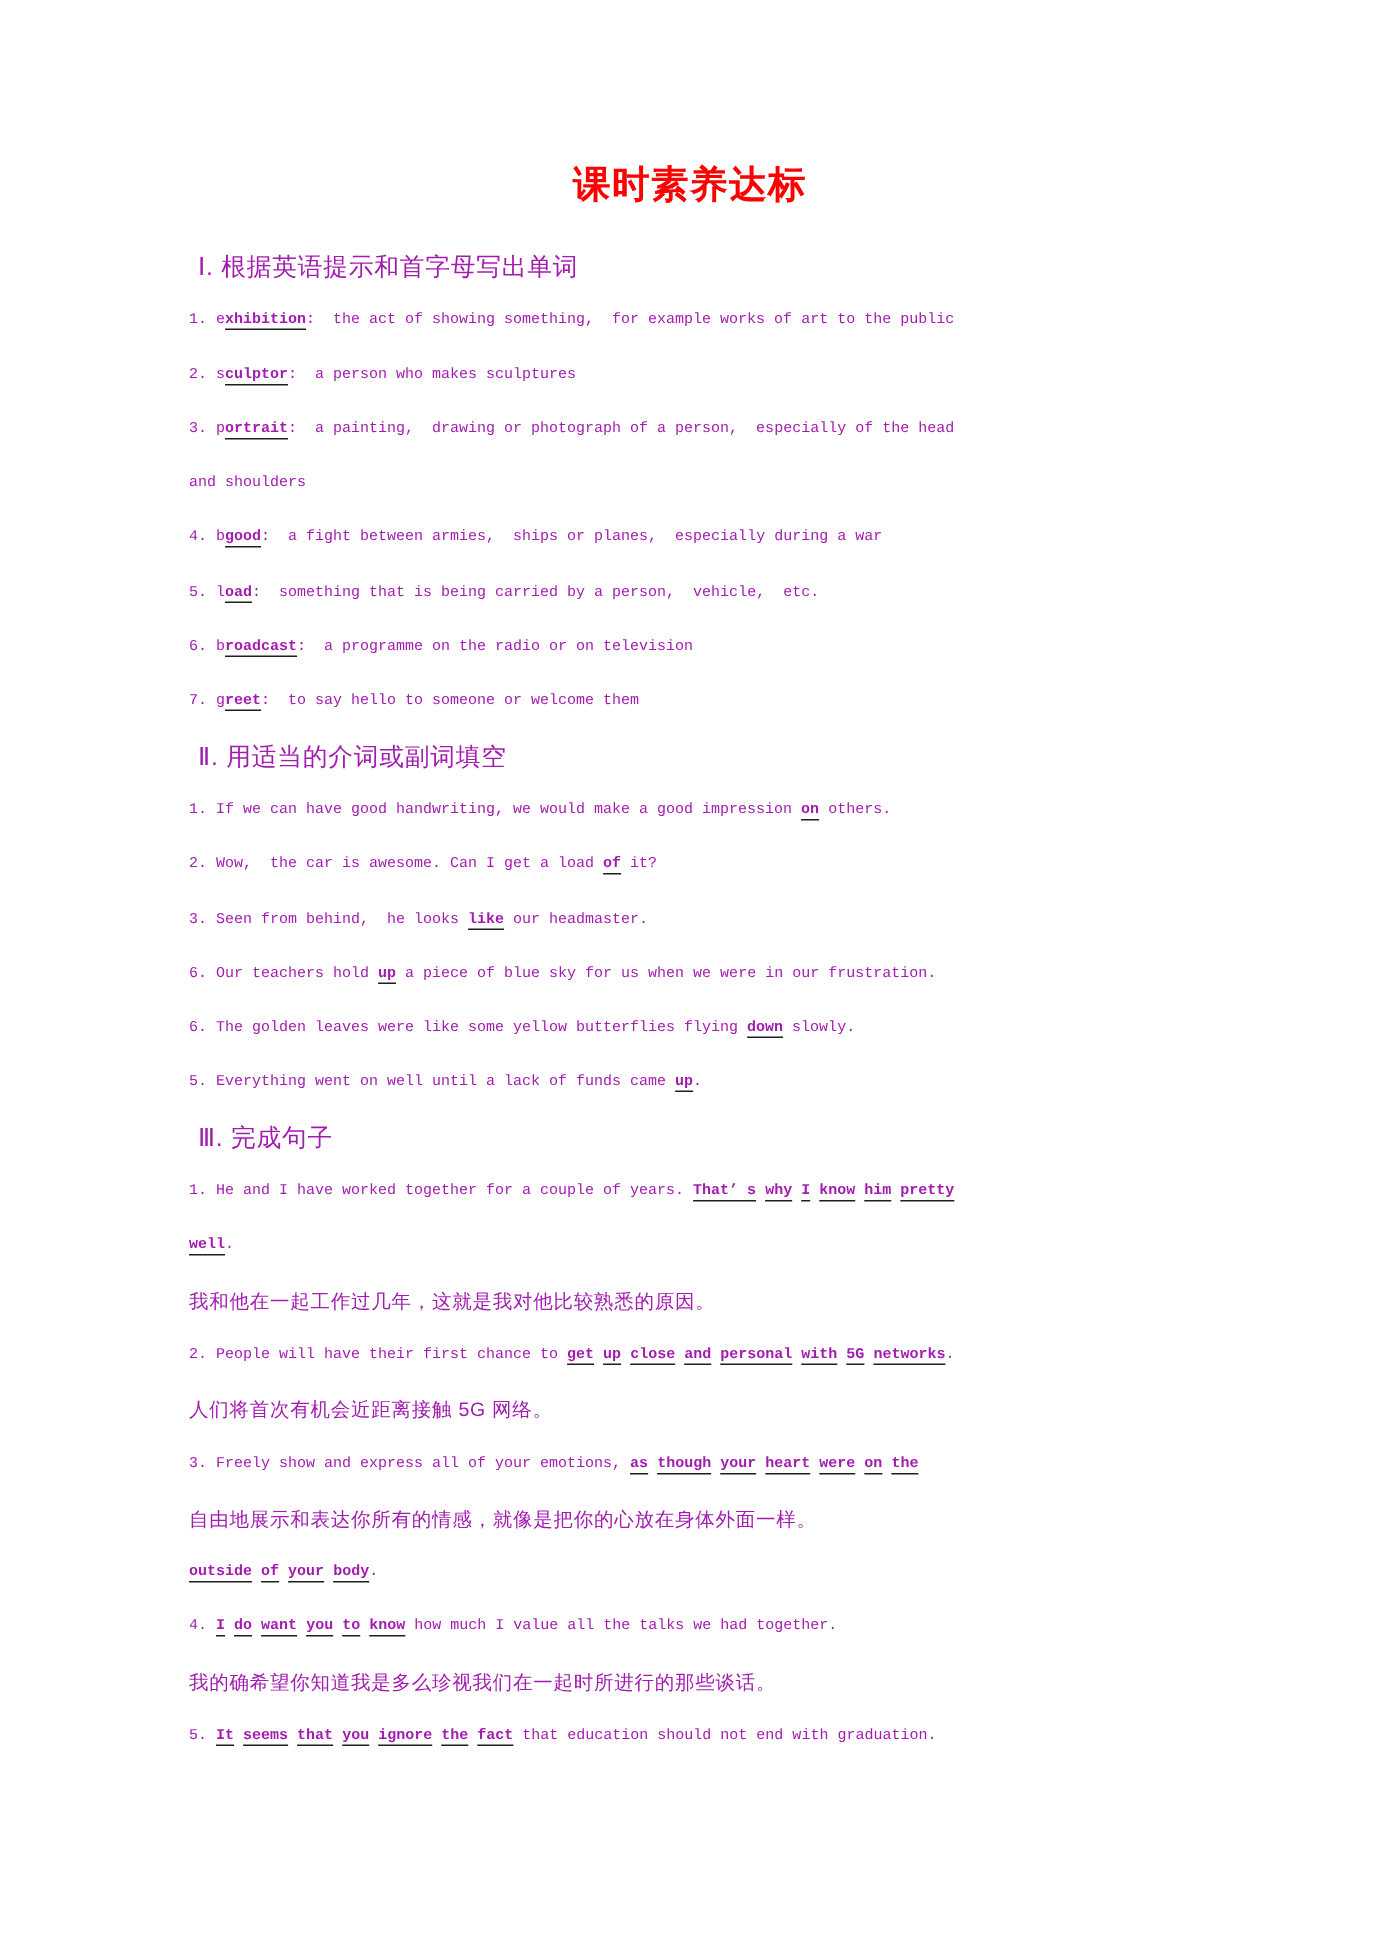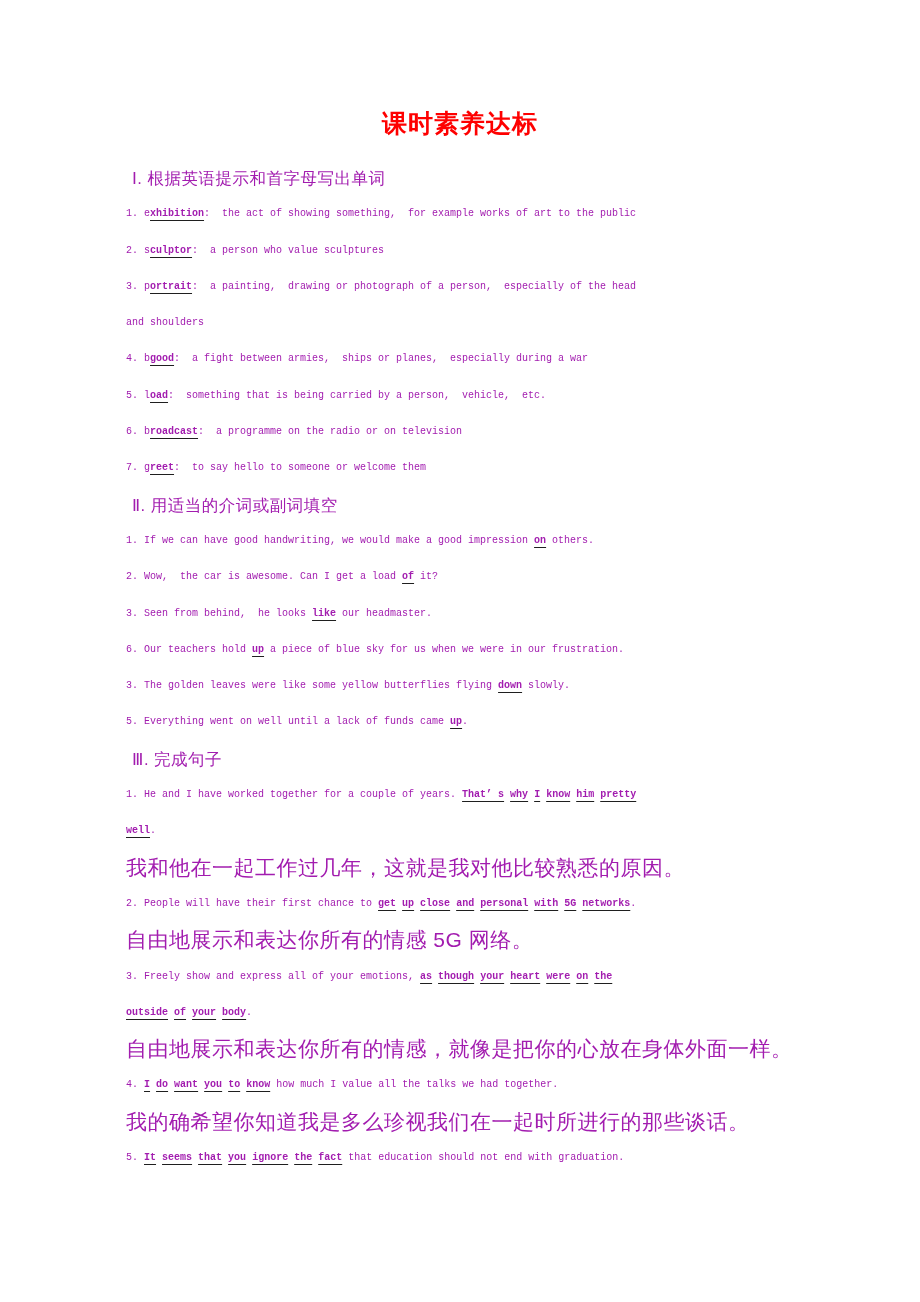--- a/index.html
+++ b/index.html
@@ -32,21 +32,21 @@
     height: 36.3px;
     line-height: 36.3px;
     color: #a21caf;
   }
   .line.en {
     font-family: "Liberation Mono", "DejaVu Sans Mono", monospace;
     font-size: 10px;
   }
   .line.zh {
     font-family: "Liberation Sans", "DejaVu Sans", sans-serif;
-    font-size: 21px;
+    font-size: 13px;
     letter-spacing: 0.5px;
   }
   .line.header {
     font-family: "Liberation Sans", "DejaVu Sans", sans-serif;
     font-size: 16.5px;
     letter-spacing: 0.5px;
     padding-left: 6px;
   }
   .seg { font: inherit; }
   .ans {
@@ -58,40 +58,40 @@
   }
 </style>
 </head>
 <body>
 
 <div class="page">
   <div class="doc-title">课时素养达标</div>
   <div>
       <div class="line header"><span class="seg">Ⅰ. 根据英语提示和首字母写出单词</span></div>
       <div class="line en"><span class="seg">1. e</span><span class="seg ans">xhibition</span><span class="seg">:  the act of showing something,  for example works of art to the public</span></div>
-      <div class="line en"><span class="seg">2. s</span><span class="seg ans">culptor</span><span class="seg">:  a person who value sculptures</span></div>
+      <div class="line en"><span class="seg">2. s</span><span class="seg ans">culptor</span><span class="seg">:  a person who makes sculptures</span></div>
       <div class="line en"><span class="seg">3. p</span><span class="seg ans">ortrait</span><span class="seg">:  a painting,  drawing or photograph of a person,  especially of the head</span></div>
       <div class="line en"><span class="seg">and shoulders</span></div>
       <div class="line en"><span class="seg">4. b</span><span class="seg ans">good</span><span class="seg">:  a fight between armies,  ships or planes,  especially during a war</span></div>
       <div class="line en"><span class="seg">5. l</span><span class="seg ans">oad</span><span class="seg">:  something that is being carried by a person,  vehicle,  etc.</span></div>
       <div class="line en"><span class="seg">6. b</span><span class="seg ans">roadcast</span><span class="seg">:  a programme on the radio or on television</span></div>
       <div class="line en"><span class="seg">7. g</span><span class="seg ans">reet</span><span class="seg">:  to say hello to someone or welcome them</span></div>
       <div class="line header"><span class="seg">Ⅱ. 用适当的介词或副词填空</span></div>
       <div class="line en"><span class="seg">1. If we can have good handwriting, we would make a good impression </span><span class="seg ans">on</span><span class="seg"> others.</span></div>
       <div class="line en"><span class="seg">2. Wow,  the car is awesome. Can I get a load </span><span class="seg ans">of</span><span class="seg"> it?</span></div>
       <div class="line en"><span class="seg">3. Seen from behind,  he looks </span><span class="seg ans">like</span><span class="seg"> our headmaster.</span></div>
       <div class="line en"><span class="seg">6. Our teachers hold </span><span class="seg ans">up</span><span class="seg"> a piece of blue sky for us when we were in our frustration.</span></div>
-      <div class="line en"><span class="seg">3. The golden leaves were like some yellow butterflies flying </span><span class="seg ans">down</span><span class="seg"> slowly.</span></div>
+      <div class="line en"><span class="seg">6. The golden leaves were like some yellow butterflies flying </span><span class="seg ans">down</span><span class="seg"> slowly.</span></div>
       <div class="line en"><span class="seg">5. Everything went on well until a lack of funds came </span><span class="seg ans">up</span><span class="seg">.</span></div>
       <div class="line header"><span class="seg">Ⅲ. 完成句子</span></div>
       <div class="line en"><span class="seg">1. He and I have worked together for a couple of years. </span><span class="seg ans">That’ s</span><span class="seg"> </span><span class="seg ans">why</span><span class="seg"> </span><span class="seg ans">I</span><span class="seg"> </span><span class="seg ans">know</span><span class="seg"> </span><span class="seg ans">him</span><span class="seg"> </span><span class="seg ans">pretty</span></div>
       <div class="line en"><span class="seg ans">well</span><span class="seg">.</span></div>
       <div class="line zh"><span class="seg">我和他在一起工作过几年，这就是我对他比较熟悉的原因。</span></div>
       <div class="line en"><span class="seg">2. People will have their first chance to </span><span class="seg ans">get</span><span class="seg"> </span><span class="seg ans">up</span><span class="seg"> </span><span class="seg ans">close</span><span class="seg"> </span><span class="seg ans">and</span><span class="seg"> </span><span class="seg ans">personal</span><span class="seg"> </span><span class="seg ans">with</span><span class="seg"> </span><span class="seg ans">5G</span><span class="seg"> </span><span class="seg ans">networks</span><span class="seg">.</span></div>
-      <div class="line zh"><span class="seg">自由地展示和表达你所有的情感 5G 网络。</span></div>
+      <div class="line zh"><span class="seg">人们将首次有机会近距离接触 5G 网络。</span></div>
       <div class="line en"><span class="seg">3. Freely show and express all of your emotions, </span><span class="seg ans">as</span><span class="seg"> </span><span class="seg ans">though</span><span class="seg"> </span><span class="seg ans">your</span><span class="seg"> </span><span class="seg ans">heart</span><span class="seg"> </span><span class="seg ans">were</span><span class="seg"> </span><span class="seg ans">on</span><span class="seg"> </span><span class="seg ans">the</span></div>
+      <div class="line zh"><span class="seg">自由地展示和表达你所有的情感，就像是把你的心放在身体外面一样。</span></div>
       <div class="line en"><span class="seg ans">outside</span><span class="seg"> </span><span class="seg ans">of</span><span class="seg"> </span><span class="seg ans">your</span><span class="seg"> </span><span class="seg ans">body</span><span class="seg">.</span></div>
-      <div class="line zh"><span class="seg">自由地展示和表达你所有的情感，就像是把你的心放在身体外面一样。</span></div>
       <div class="line en"><span class="seg">4. </span><span class="seg ans">I</span><span class="seg"> </span><span class="seg ans">do</span><span class="seg"> </span><span class="seg ans">want</span><span class="seg"> </span><span class="seg ans">you</span><span class="seg"> </span><span class="seg ans">to</span><span class="seg"> </span><span class="seg ans">know</span><span class="seg"> how much I value all the talks we had together.</span></div>
       <div class="line zh"><span class="seg">我的确希望你知道我是多么珍视我们在一起时所进行的那些谈话。</span></div>
       <div class="line en"><span class="seg">5. </span><span class="seg ans">It</span><span class="seg"> </span><span class="seg ans">seems</span><span class="seg"> </span><span class="seg ans">that</span><span class="seg"> </span><span class="seg ans">you</span><span class="seg"> </span><span class="seg ans">ignore</span><span class="seg"> </span><span class="seg ans">the</span><span class="seg"> </span><span class="seg ans">fact</span><span class="seg"> that education should not end with graduation.</span></div>
     </div>
 </div>
 
 </body></html>

